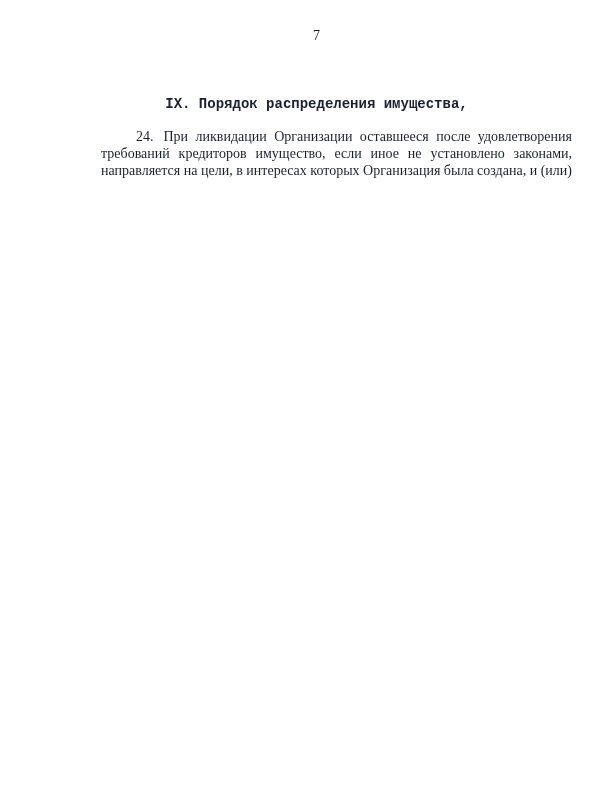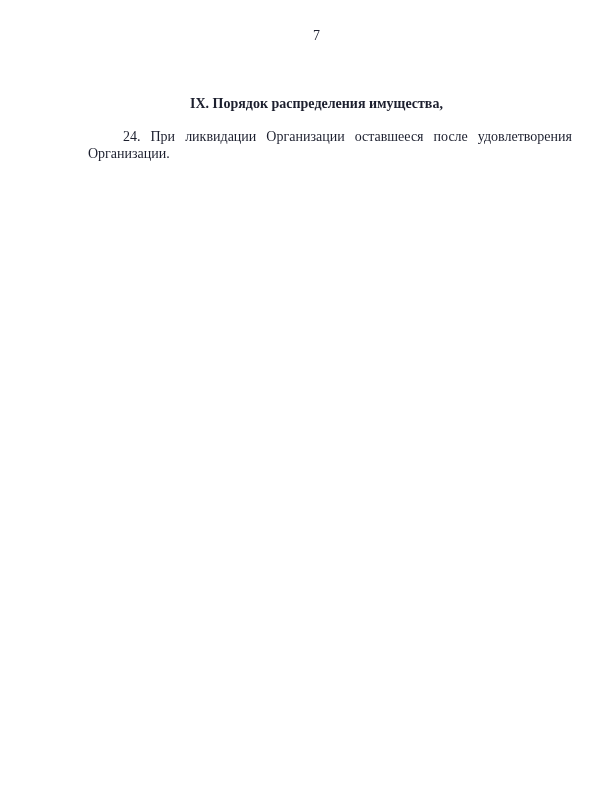--- a/index.html
+++ b/index.html
@@ -22,25 +22,27 @@
     text-align: center;
     padding-right: 27px;   
     line-height: 17px;
   }
   .section-heading {
     margin: 51px 0 0 0;
     padding-right: 27px;   
     font-weight: bold;
     text-align: center;
     line-height: 18px;
+    font-family: Liberation Mono, monospace;
   }
   .heading-line { display: block; }
   .clause {
     margin-top: 15px;
     line-height: 17px;
+    margin-left: 13px;
   }
   .par-line {
     text-align: justify;
     text-align-last: justify;
   }
   .par-line.first { text-indent: 35px; }
   .par-line.last  { text-align-last: left; }
   .clause-number {}
   .tab-space {
     display: inline-block;
@@ -54,17 +56,18 @@
   <div class="content">
 
     <div class="page-number">7</div>
 
     <div class="section-heading">
         <span class="heading-line">IX. Порядок распределения имущества,</span>
       </div>
 
     <div class="clause">
       <div class="par-line first"><span class="clause-number">24.</span><span class="tab-space"></span><span>При ликвидации Организации оставшееся после удовлетворения</span></div>
-      <div class="par-line last">Организации.</div>
+      <div class="par-line">требований кредиторов имущество, если иное не установлено законами,</div>
+      <div class="par-line">направляется на цели, в интересах которых Организация была создана, и (или)</div>
     </div>
 
   </div>
 </div>
 
 </body></html>

